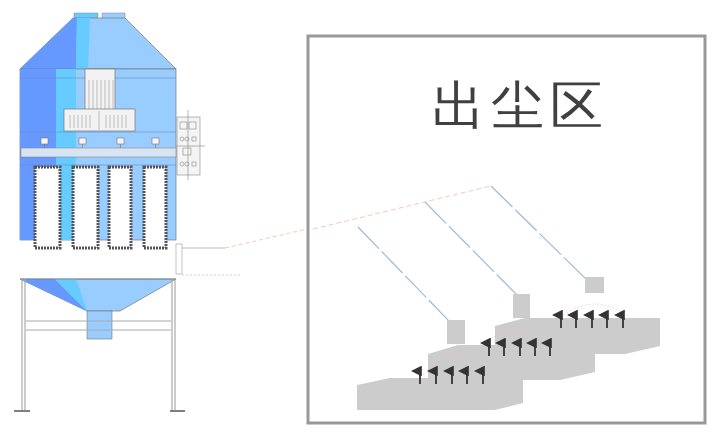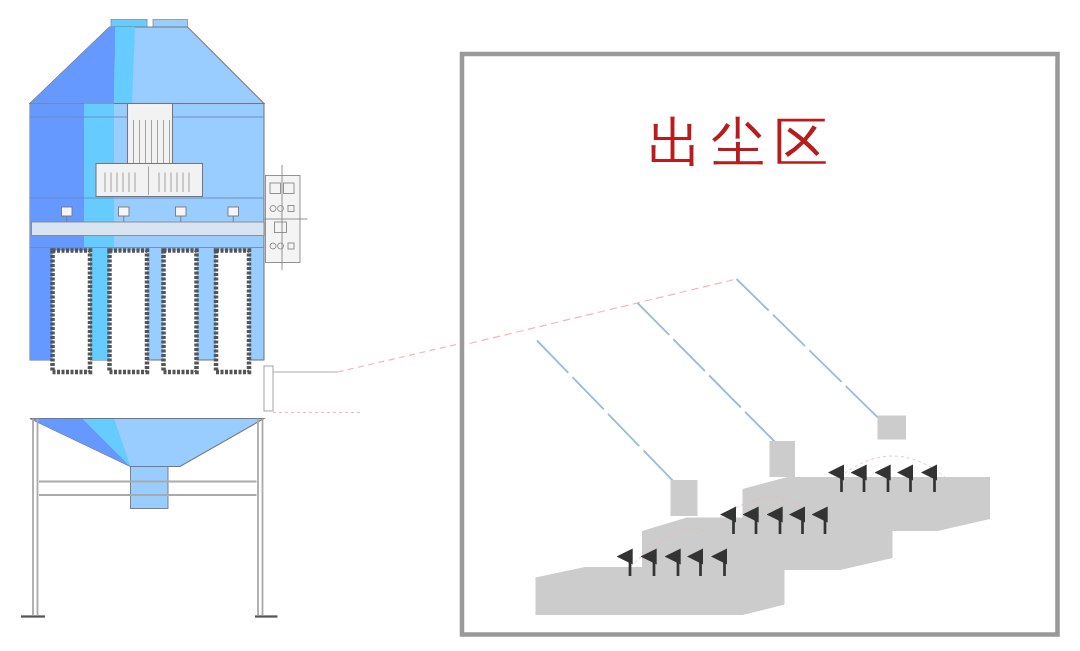--- a/index.html
+++ b/index.html
@@ -1,18 +1,18 @@
 <!DOCTYPE html>
 <html><head>
 <meta charset="utf-8">
 <style>
   html,body{margin:0;padding:0;background:#ffffff;}
   body{width:720px;height:434px;position:relative;overflow:hidden;font-family:"DejaVu Sans",sans-serif;}
   #diagram{position:absolute;left:0;top:0;width:720px;height:434px;}
-  .label{position:absolute;left:432px;top:80px;font-size:36px;letter-spacing:6px;color:#b91c1c;font-family:Liberation Mono, monospace;line-height:1;}
+  .label{position:absolute;left:432px;top:80px;font-size:53px;letter-spacing:6px;color:#404040;font-family:Liberation Serif, serif;line-height:1;}
 </style>
 </head>
 <body>
 
 <div>
 <svg id="diagram" width="720" height="434" viewBox="0 0 720 434" xmlns="http://www.w3.org/2000/svg">
 
   <g>
 
     <rect x="74" y="13" width="24" height="6" fill="#66ccff" stroke="#888" stroke-width="0.5"></rect>

